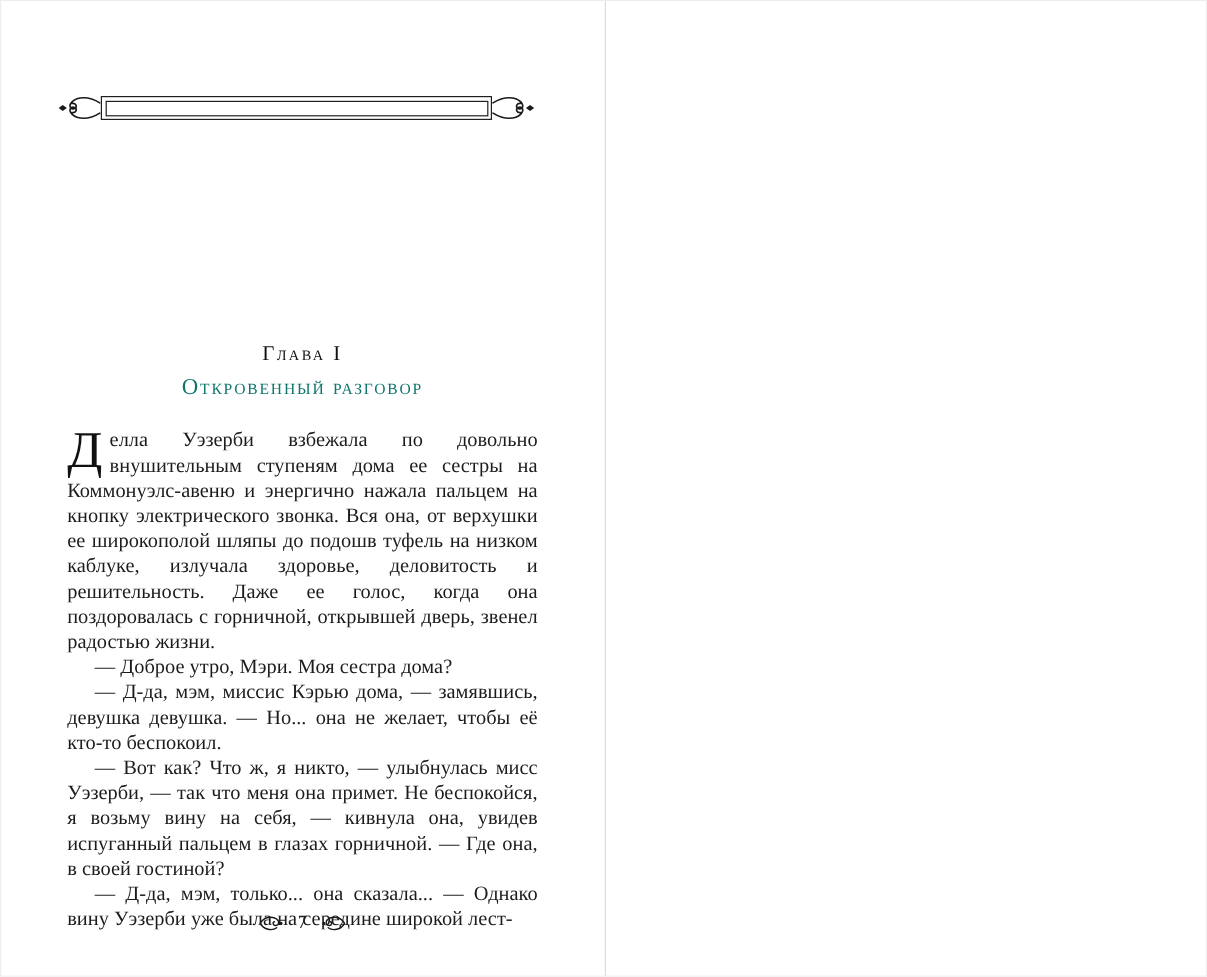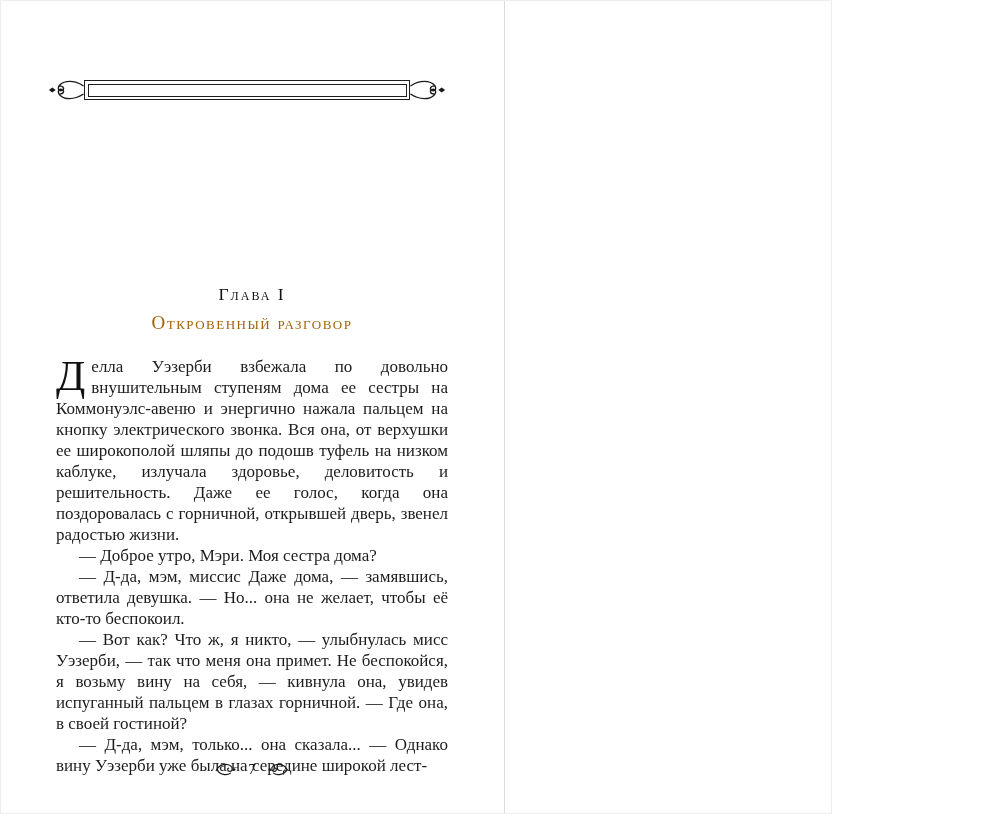--- a/index.html
+++ b/index.html
@@ -1,19 +1,19 @@
 <!DOCTYPE html>
 <html lang="ru"><head>
 <meta charset="utf-8">
 <style>
   * { margin:0; padding:0; box-sizing:border-box; }
   html,body { background:#ffffff; }
   body { font-family:"Liberation Serif", serif; }
   .screen {
-    position:relative; width:832px; height:814px;
+    position:relative; width:1006px; height:814px;
     background:#ffffff; border:1px solid #ededed; overflow:hidden;
     color:#1c1c1c;
   }
   .gutter {
     position:absolute; left:503px; top:0; width:1px; height:814px;
     background:#dcdcdc;
   }
   .page { position:absolute; top:0; height:814px; width:503px; }
   .page.left  { left:0; }
   .page.right { left:503px; }
@@ -32,21 +32,21 @@
   .orn-rect-inner { display:block; width:100%; height:100%; border:1px solid #1f1f1f; }
 
   .chapter-label {
     position:absolute; left:55px; top:283px; width:392px;
     text-align:center; font-variant:small-caps; font-weight:normal;
     font-size:17.5px; letter-spacing:2px; color:#111;
   }
   .chapter-title {
     position:absolute; left:55px; top:311px; width:392px;
     text-align:center; font-variant:small-caps; font-weight:normal;
-    font-size:19px; letter-spacing:1.5px; color:#a16207;
+    font-size:19px; letter-spacing:1.5px; color:#0f766e;
   }
 
   .page-body {
     position:absolute; width:392px;
     font-size:17px; line-height:21px; text-align:justify;
     hyphens:auto; -webkit-hyphens:auto;
   }
   .page-body.left-body  { left:55px; top:355px; }
   .page-body p { text-indent:23px; }
   .page-body p.no-indent { text-indent:0; }
@@ -95,21 +95,21 @@
         </svg>
       </span>
     </div>
 
     <h2 class="chapter-label">Глава I</h2>
     <h1 class="chapter-title">Откровенный разговор</h1>
 
     <div class="page-body left-body">
         <p class="no-indent"><span class="dropcap">Д</span>елла Уэзерби взбежала по довольно внушительным ступеням дома ее сестры на Коммонуэлс-авеню и энергично нажала пальцем на кнопку электрического звонка. Вся она, от верхушки ее широкополой шляпы до подошв туфель на низком каблуке, излучала здоровье, деловитость и решительность. Даже ее голос, когда она поздоровалась с горничной, открывшей дверь, звенел радостью жизни.</p>
         <p>— Доброе утро, Мэри. Моя сестра дома?</p>
-        <p>— Д-да, мэм, миссис Даже дома, — замявшись, ответила девушка. — Но... она не желает, чтобы её кто-то беспокоил.</p>
+        <p>— Д-да, мэм, миссис Кэрью дома, — замявшись, девушка девушка. — Но... она не желает, чтобы её кто-то беспокоил.</p>
         <p>— Вот как? Что ж, я никто, — улыбнулась мисс Уэзерби, — так что меня она примет. Не беспокойся, я возьму вину на себя, — кивнула она, увидев испуганный пальцем в глазах горничной. — Где она, в своей гостиной?</p>
         <p>— Д-да, мэм, только... она сказала... — Однако вину Уэзерби уже была на середине широкой лест-</p>
       </div>
 
     <div class="pageno left-no">
       <span class="fleuron">
         <svg width="20" height="15" viewBox="0 0 22 16" aria-hidden="true">
           <g fill="none" stroke="#1a1a1a" stroke-width="1.3" stroke-linecap="round">
             <path d="M1,8 C4,2 12,1 16,4 C19,6 18,10 15,10 C12.5,10 12,7 14,6.5"></path>
             <path d="M1,8 C4,14 12,15 16,12"></path>

